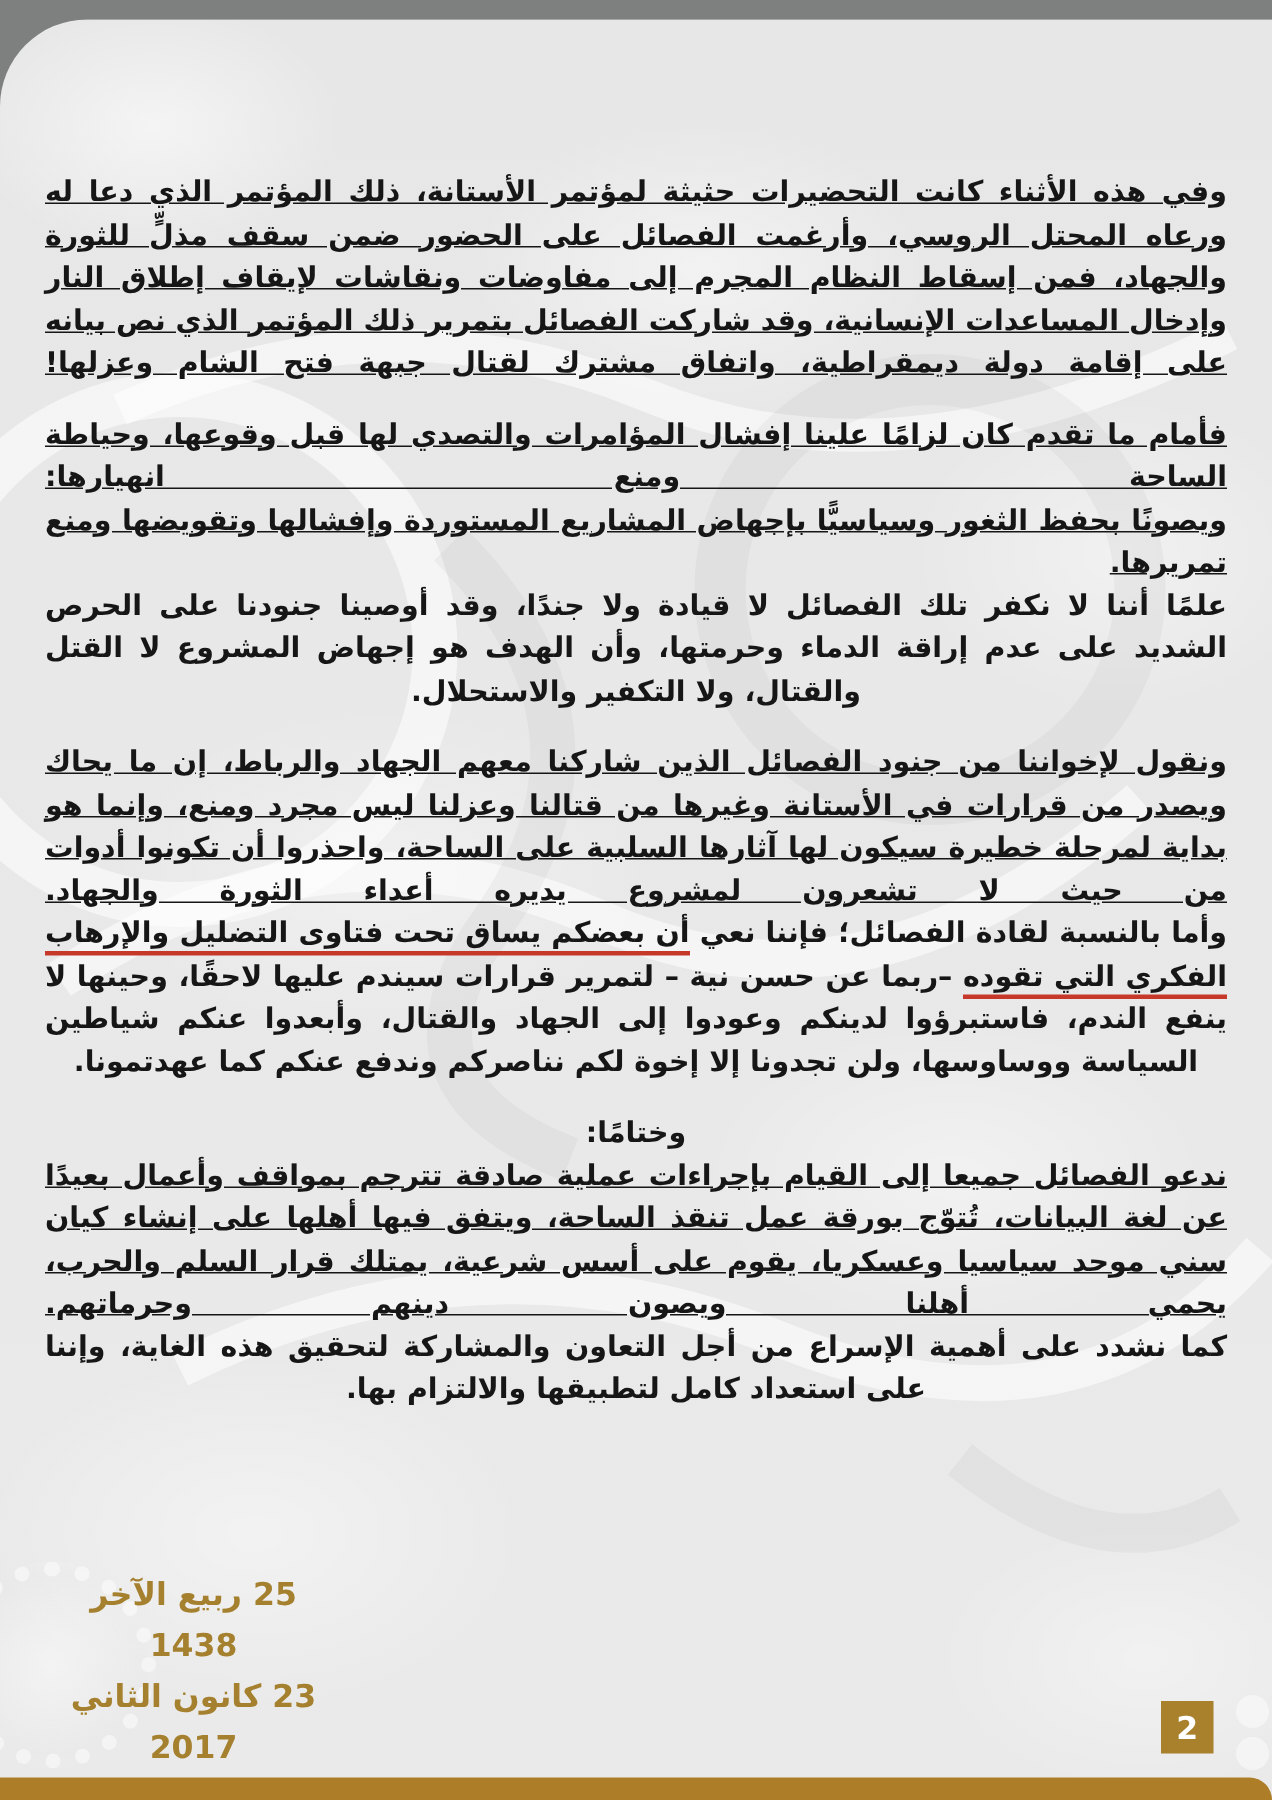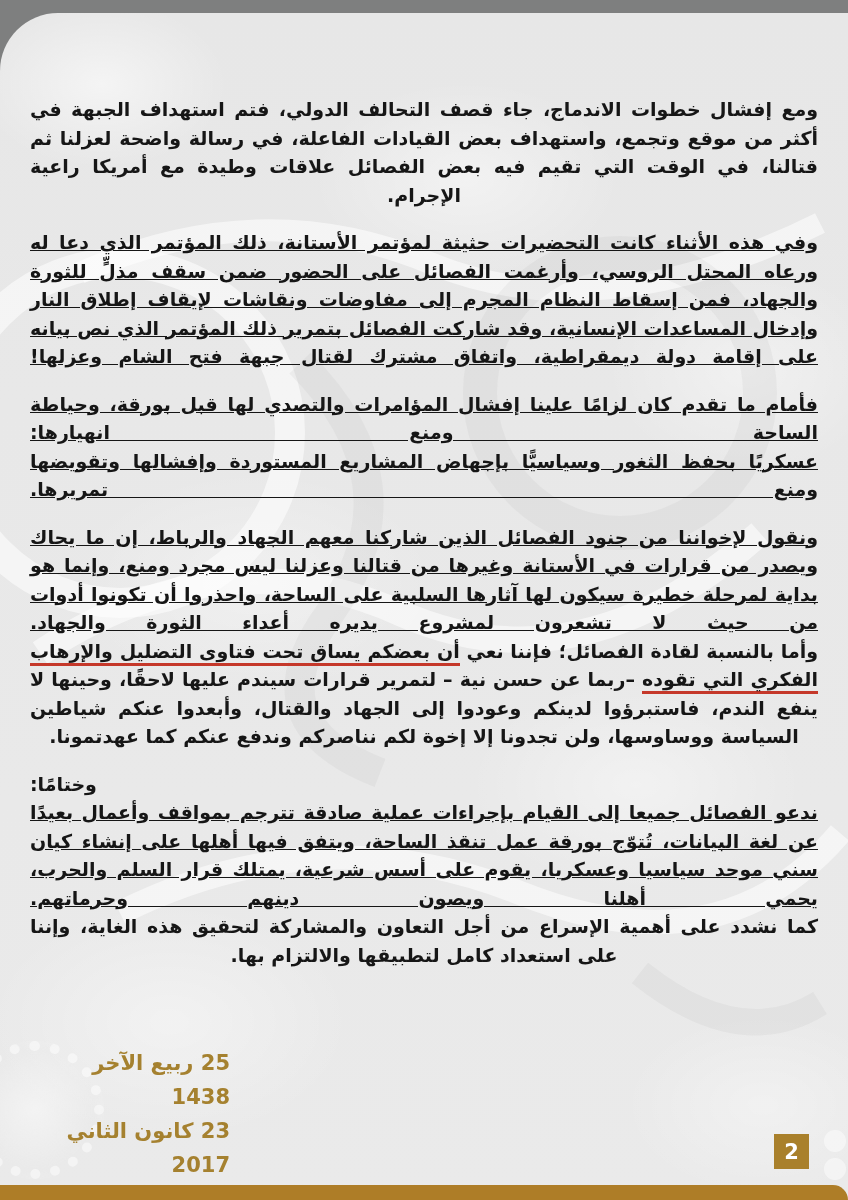--- a/index.html
+++ b/index.html
@@ -34,26 +34,26 @@
     width:22px; height:22px; border-radius:50%; background:rgba(255,255,255,.8); margin:6px 0;
   }
   .content {
     position:absolute; left:0; top:0; width:848px; box-sizing:border-box;
     padding:82px 30px 0 30px;
     direction:rtl; unicode-bidi:embed;
     color:#161616; font-weight:bold; font-size:19px; line-height:28.5px;
   }
   .para      { text-align:justify; text-align-last:center;  margin:0; }
   .para-fill { text-align:justify; text-align-last:justify; margin:0;text-decoration:underline; }
-  .para-right{ text-align:left;  margin:0; }
+  .para-right{ text-align:center;  margin:0; }
   .gap  { margin-top:19px; }
   .redline { border-bottom:3px solid #c5382a; padding-bottom:1px; }
   .date-block {
     position:absolute; left:28px; bottom:18px; width:202px;
-    direction:rtl; text-align:right;
+    direction:rtl; text-align:center;
     color:#a5812f; font-weight:bold; font-size:21px; line-height:34px;
   }
   .page-number {
     position:absolute; right:39px; bottom:31px; width:35px; height:35px;
     background:#a9802b; color:#ffffff; font-weight:bold; font-size:21px;
     display:flex; align-items:center; justify-content:center;
   }
   .gold-bar {
     position:absolute; left:0; bottom:0; width:848px; height:15px;
     background:#ae7d27; border-top-right-radius:22px;
@@ -79,24 +79,24 @@
   </svg>
 
   <div class="emblem"></div>
 
   <div class="corner-dots">
     <div class="dot"></div>
     <div class="dot"></div>
   </div>
 
   <div class="content">
-    <div class="para">ومع إفشال خطوات الاندماج، جاء قصف التحالف الدولي، فتم استهداف الجبهة في أكثر من موقع وتجمع، واستهداف بعض القيادات الفاعلة، في رسالة واضحة لعزلنا ثم قتالنا، في الوقت التي تقيم فيه بعض الفصائل علاقات وطيدة مع أمريكا راعية الإجرام.</div>
     <div class="para-fill gap">وفي هذه الأثناء كانت التحضيرات حثيثة لمؤتمر الأستانة، ذلك المؤتمر الذي دعا له ورعاه المحتل الروسي، وأرغمت الفصائل على الحضور ضمن سقف مذلٍّ للثورة والجهاد، فمن إسقاط النظام المجرم إلى مفاوضات ونقاشات لإيقاف إطلاق النار وإدخال المساعدات الإنسانية، وقد شاركت الفصائل بتمرير ذلك المؤتمر الذي نص بيانه على إقامة دولة ديمقراطية، واتفاق مشترك لقتال جبهة فتح الشام وعزلها!</div>
-    <div class="para-fill gap">فأمام ما تقدم كان لزامًا علينا إفشال المؤامرات والتصدي لها قبل بورقة، وحياطة الساحة ومنع انهيارها:</div>
-    <div class="para-fill">عسكريًا بحفظ الثغور وسياسيًّا بإجهاض المشاريع المستوردة وإفشالها وتقويضها ومنع تمريرها.</div>
+    <div class="para-fill gap">فأمام ما تقدم كان لزامًا علينا إفشال المؤامرات والتصدي لها قبل وقوعها، وحياطة الساحة ومنع انهيارها:</div>
+    <div class="para-fill">ويصونًا بحفظ الثغور وسياسيًّا بإجهاض المشاريع المستوردة وإفشالها وتقويضها ومنع تمريرها.</div>
+    <div class="para">علمًا أننا لا نكفر تلك الفصائل لا قيادة ولا جندًا، وقد أوصينا جنودنا على الحرص الشديد على عدم إراقة الدماء وحرمتها، وأن الهدف هو إجهاض المشروع لا القتل والقتال، ولا التكفير والاستحلال.</div>
     <div class="para-fill gap">ونقول لإخواننا من جنود الفصائل الذين شاركنا معهم الجهاد والرباط، إن ما يحاك ويصدر من قرارات في الأستانة وغيرها من قتالنا وعزلنا ليس مجرد ومنع، وإنما هو بداية لمرحلة خطيرة سيكون لها آثارها السلبية على الساحة، واحذروا أن تكونوا أدوات من حيث لا تشعرون لمشروع يديره أعداء الثورة والجهاد.</div>
     <div class="para">
       <span>وأما بالنسبة لقادة الفصائل؛ فإننا نعي </span><span class="redline">أن بعضكم يساق تحت فتاوى التضليل والإرهاب الفكري التي تقوده</span><span> –ربما عن حسن نية – لتمرير قرارات سيندم عليها لاحقًا، وحينها لا ينفع الندم، فاستبرؤوا لدينكم وعودوا إلى الجهاد والقتال، وأبعدوا عنكم شياطين السياسة ووساوسها، ولن تجدونا إلا إخوة لكم نناصركم وندفع عنكم كما عهدتمونا.</span>
     </div>
     <div class="para-right gap">وختامًا:</div>
     <div class="para-fill">ندعو الفصائل جميعا إلى القيام بإجراءات عملية صادقة تترجم بمواقف وأعمال بعيدًا عن لغة البيانات، تُتوّج بورقة عمل تنقذ الساحة، ويتفق فيها أهلها على إنشاء كيان سني موحد سياسيا وعسكريا، يقوم على أسس شرعية، يمتلك قرار السلم والحرب، يحمي أهلنا ويصون دينهم وحرماتهم.</div>
     <div class="para">كما نشدد على أهمية الإسراع من أجل التعاون والمشاركة لتحقيق هذه الغاية، وإننا على استعداد كامل لتطبيقها والالتزام بها.</div>
 
   </div>
 

